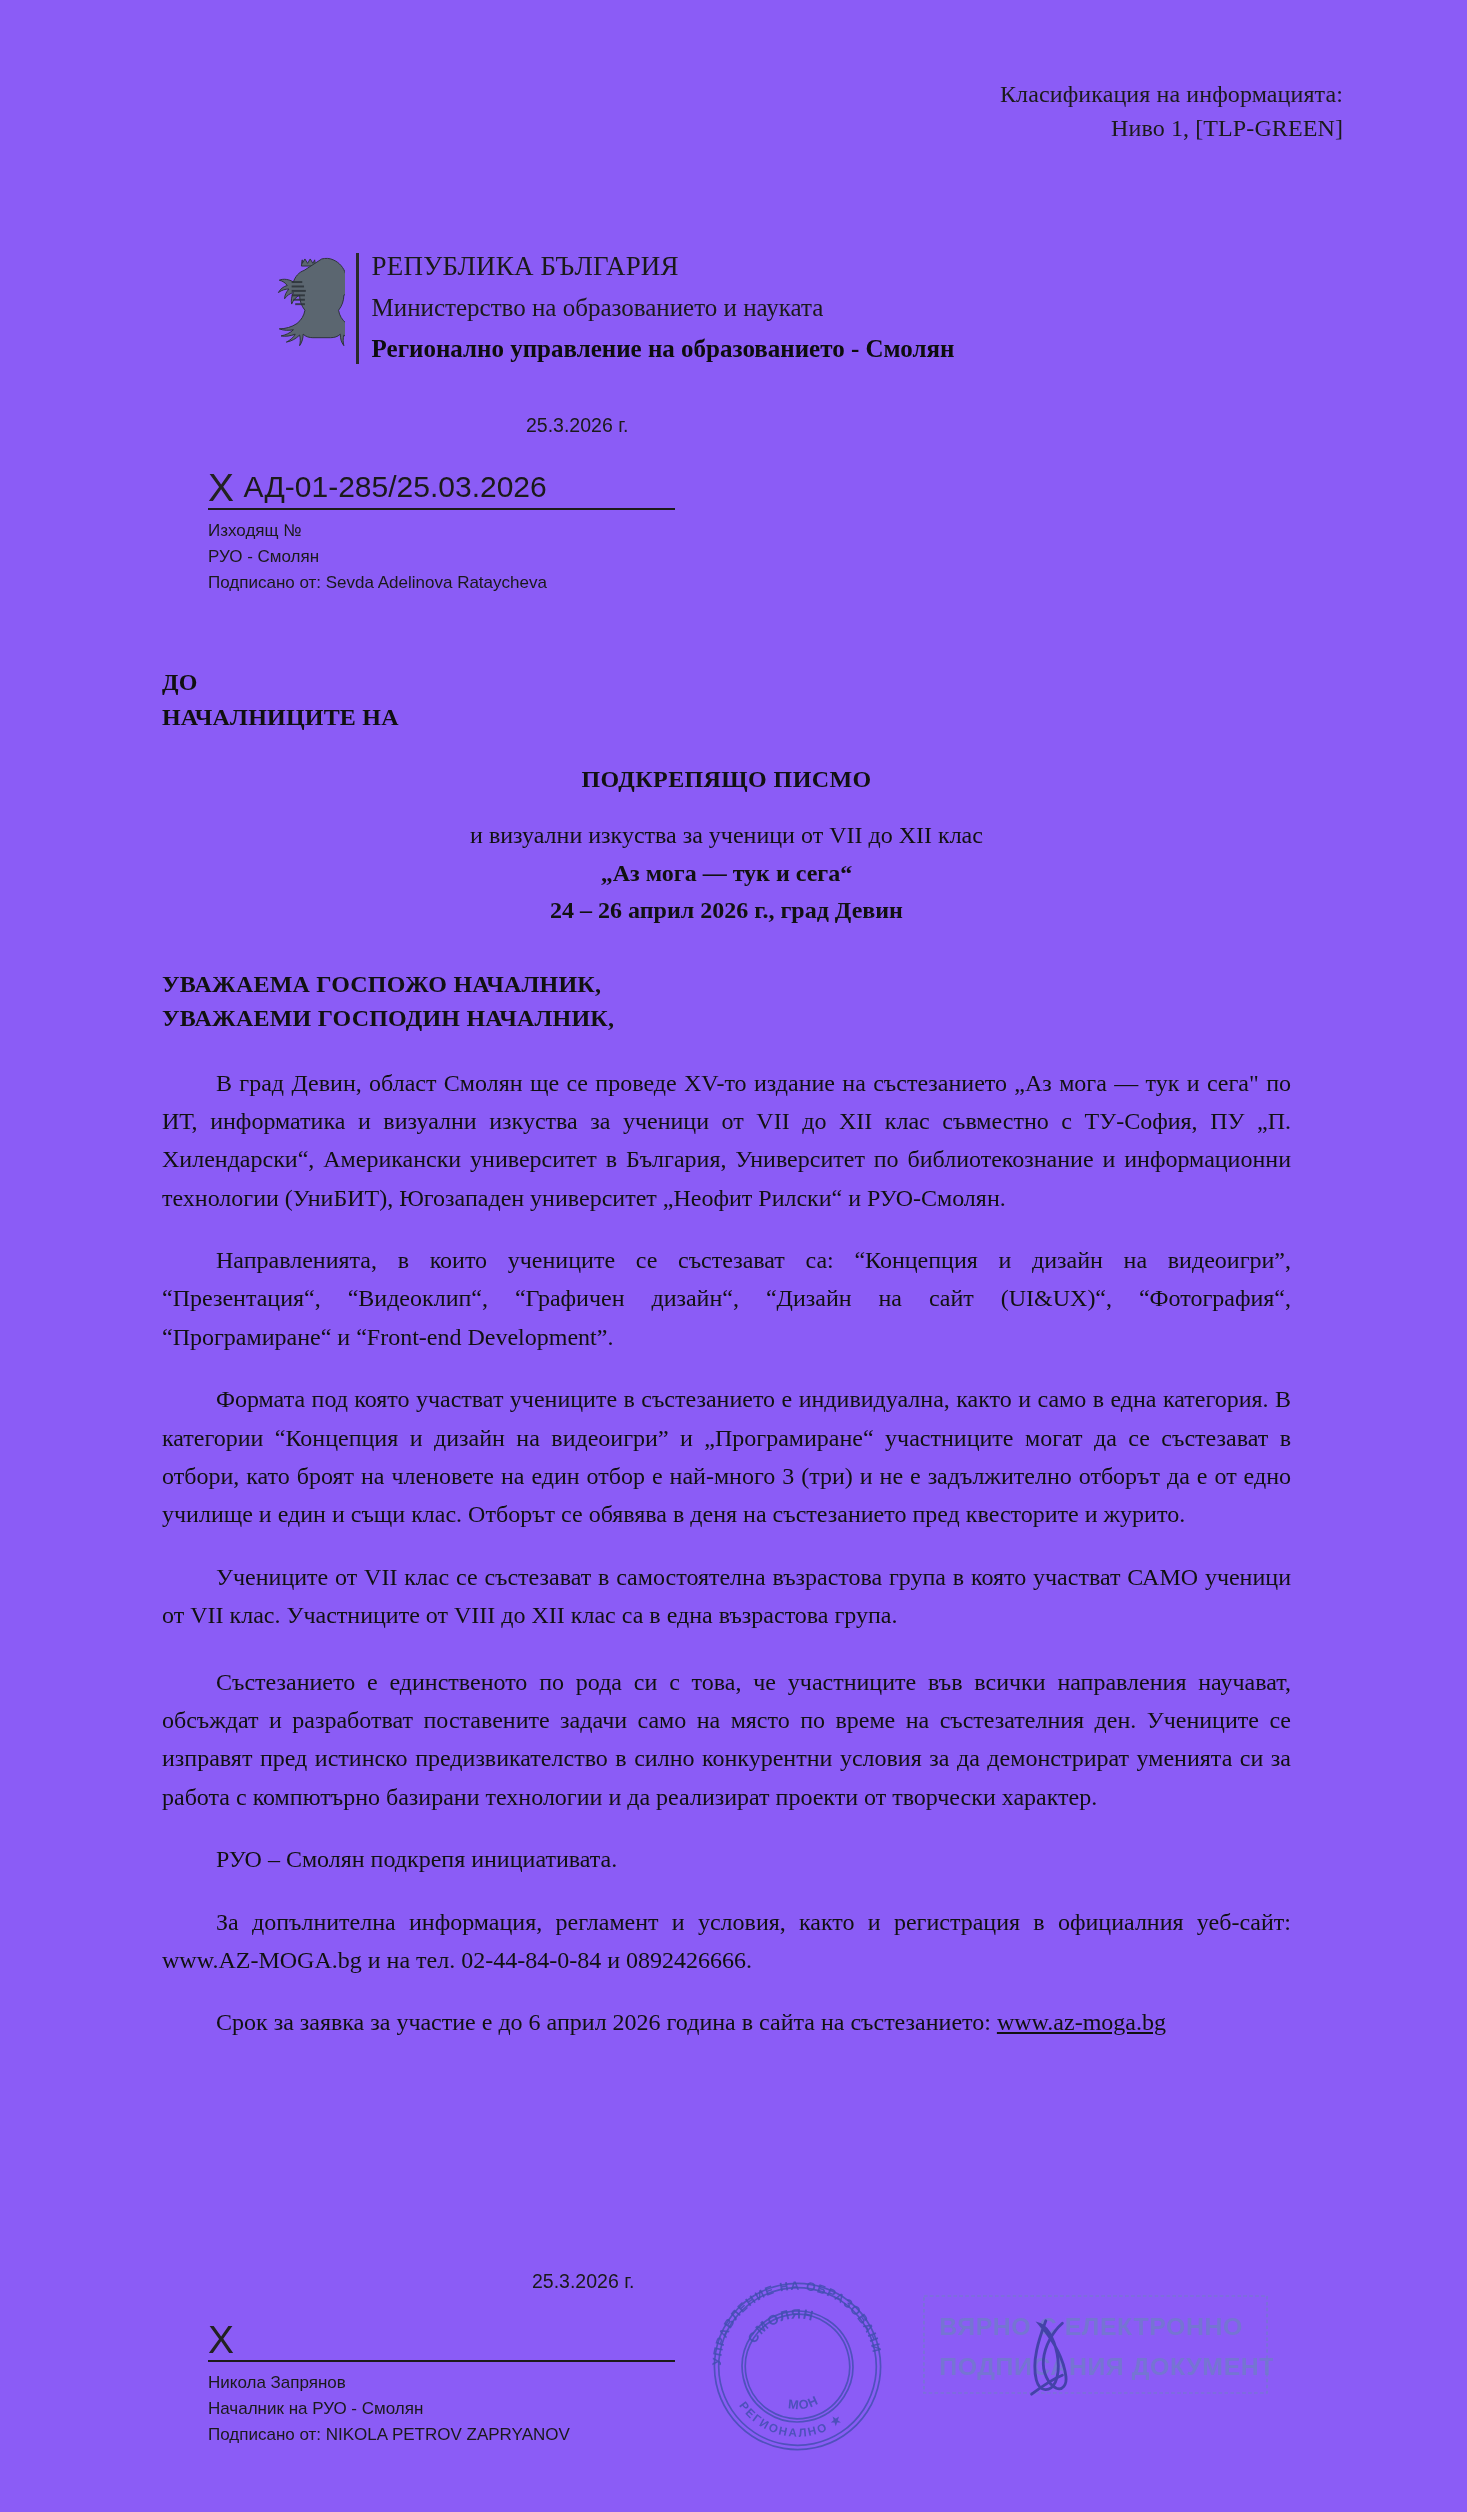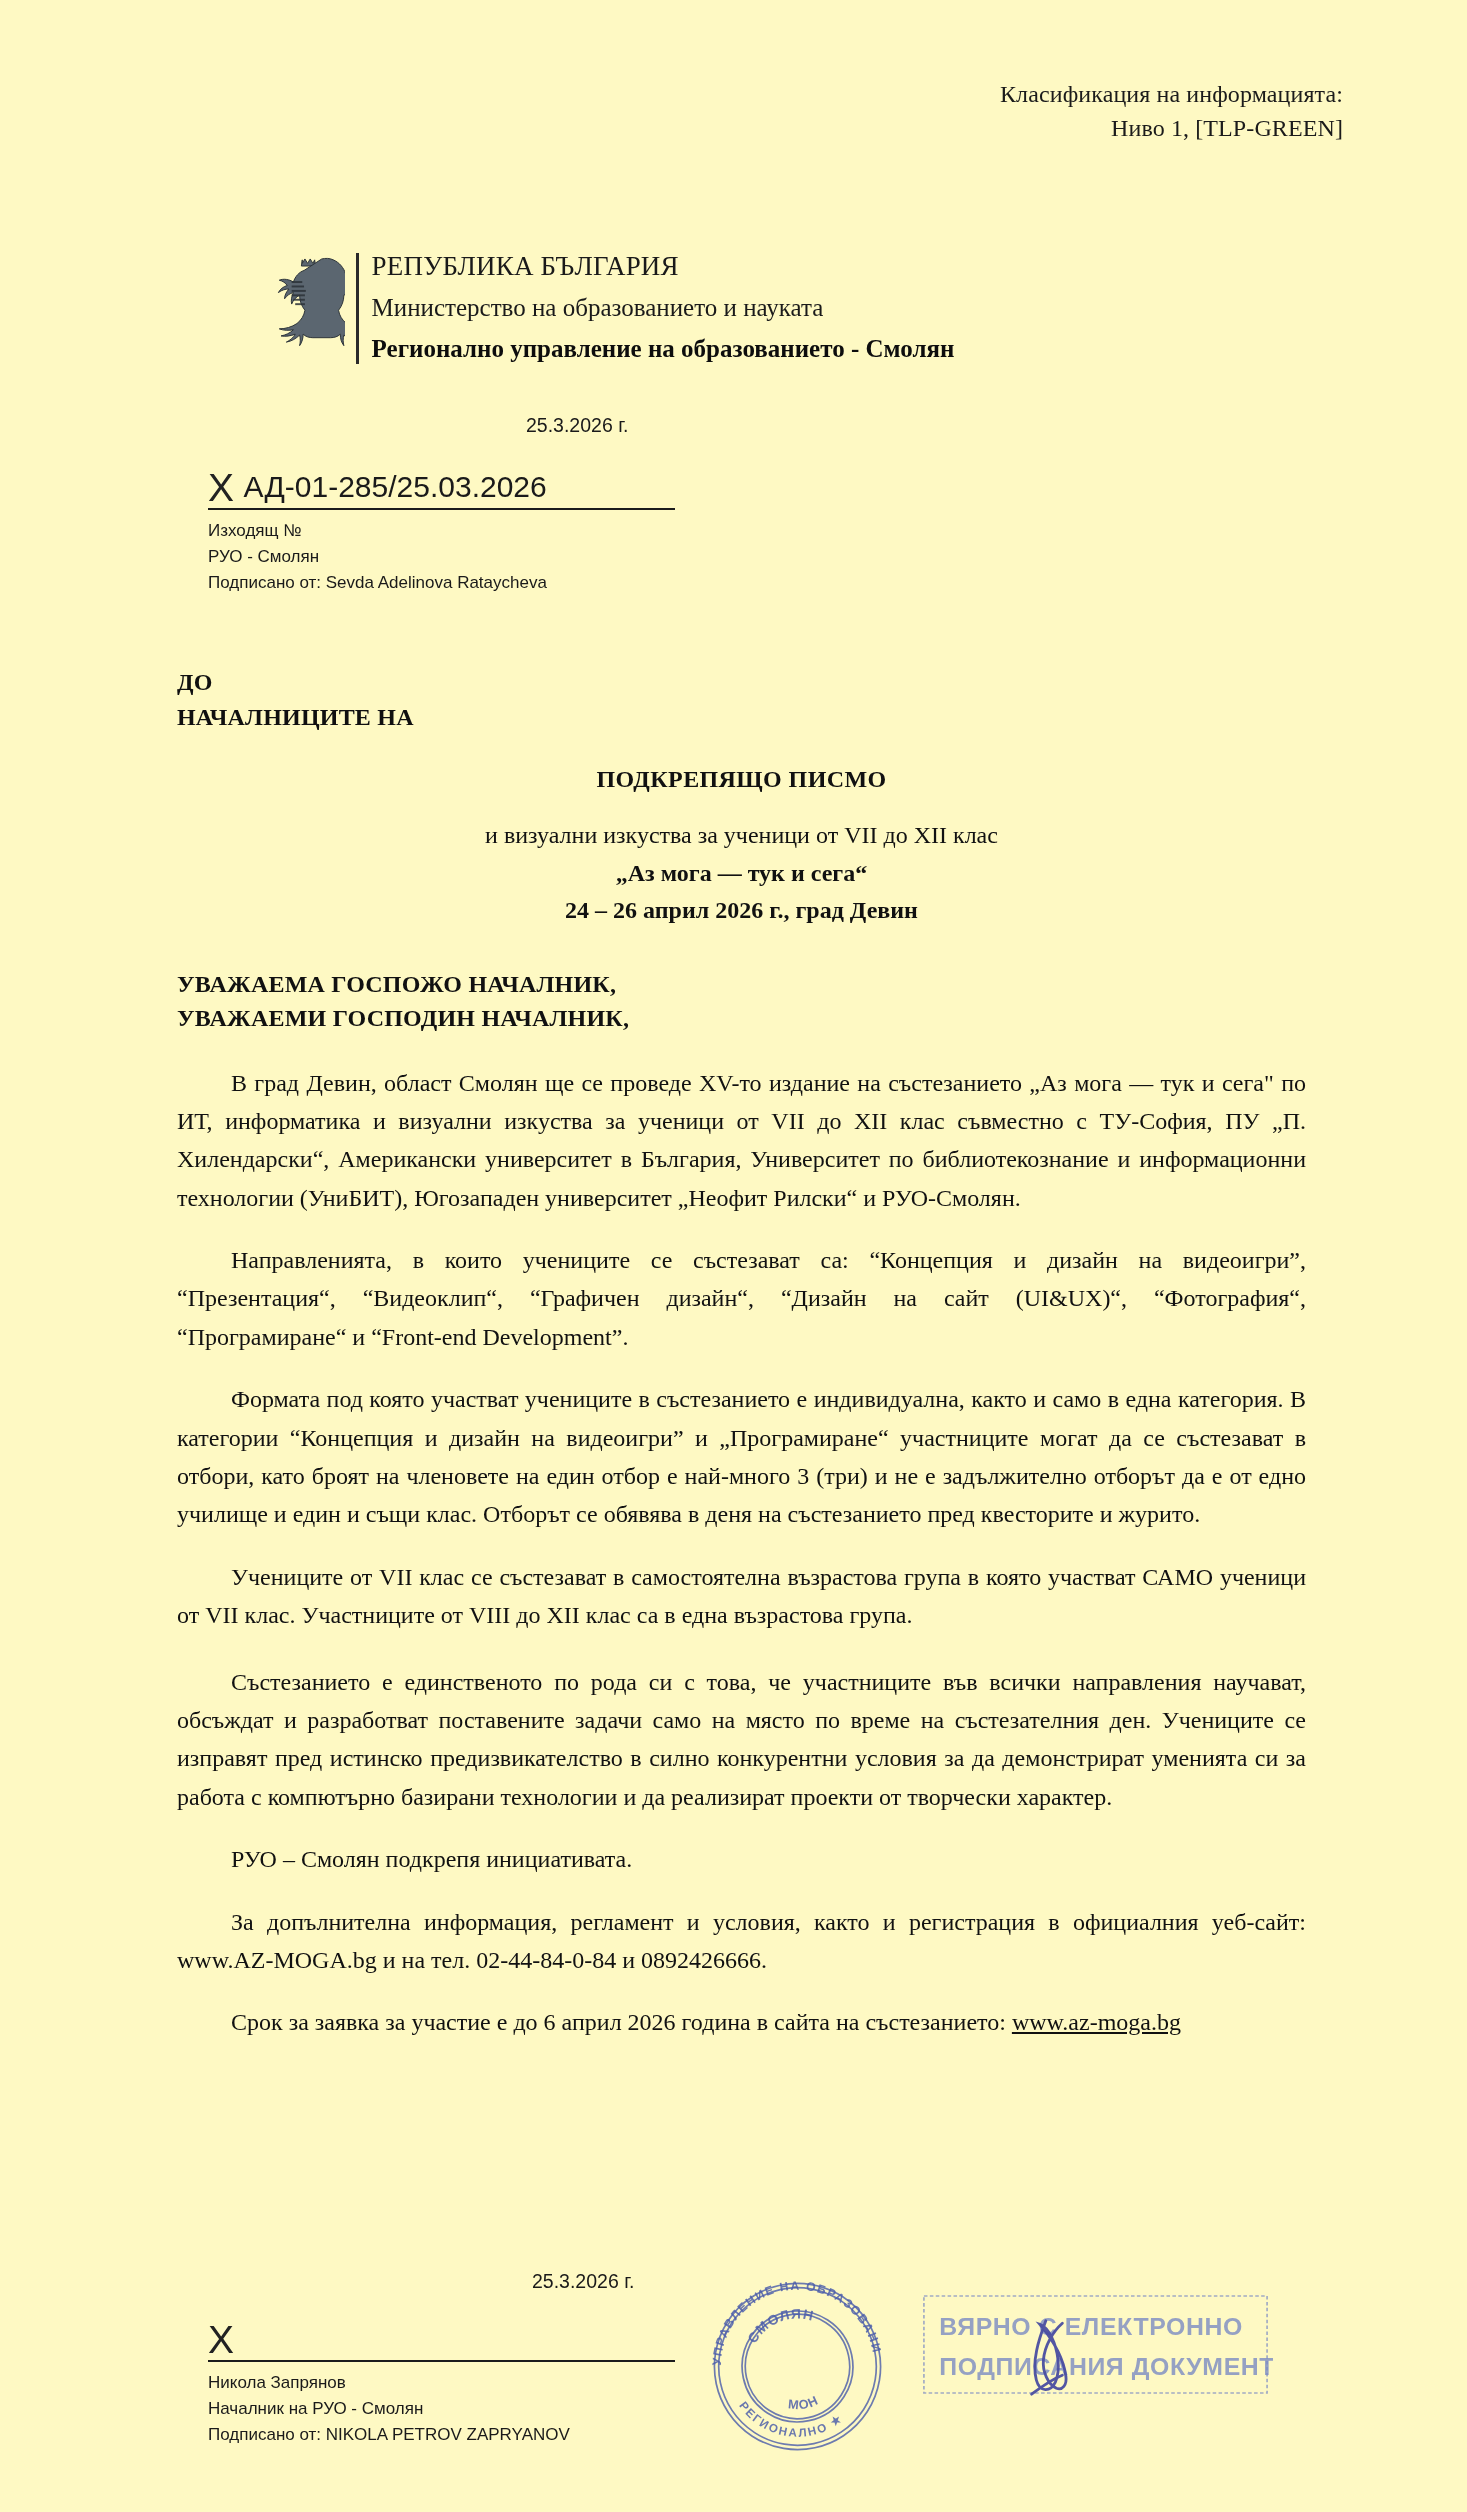--- a/index.html
+++ b/index.html
@@ -10,21 +10,21 @@
   }
   body {
     font-family: "Liberation Serif", "DejaVu Serif", serif;
     color: #111111;
     -webkit-font-smoothing: antialiased;
   }
   .page {
     position: relative;
     width: 1467px;
     height: 2512px;
-    background: #fef9c3;
+    background: #8b5cf6;
     overflow: hidden;
     box-sizing: border-box;
   }
 
   
   .classification {
     position: absolute;
     top: 77px;
     right: 124px;
     text-align: right;
@@ -121,21 +121,21 @@
   .sig-meta {
     font-size: 17px;
     line-height: 1.52;
     padding-top: 8px;
   }
   .sig-meta div { white-space: nowrap; }
 
   
   .content {
     position: absolute;
-    left: 177px;
+    left: 162px;
     width: 1129px;
     top: 665px;
   }
   .addressee {
     font-size: 24px;
     font-weight: bold;
     line-height: 1.46;
     letter-spacing: 0.2px;
     color: #101010;
   }

